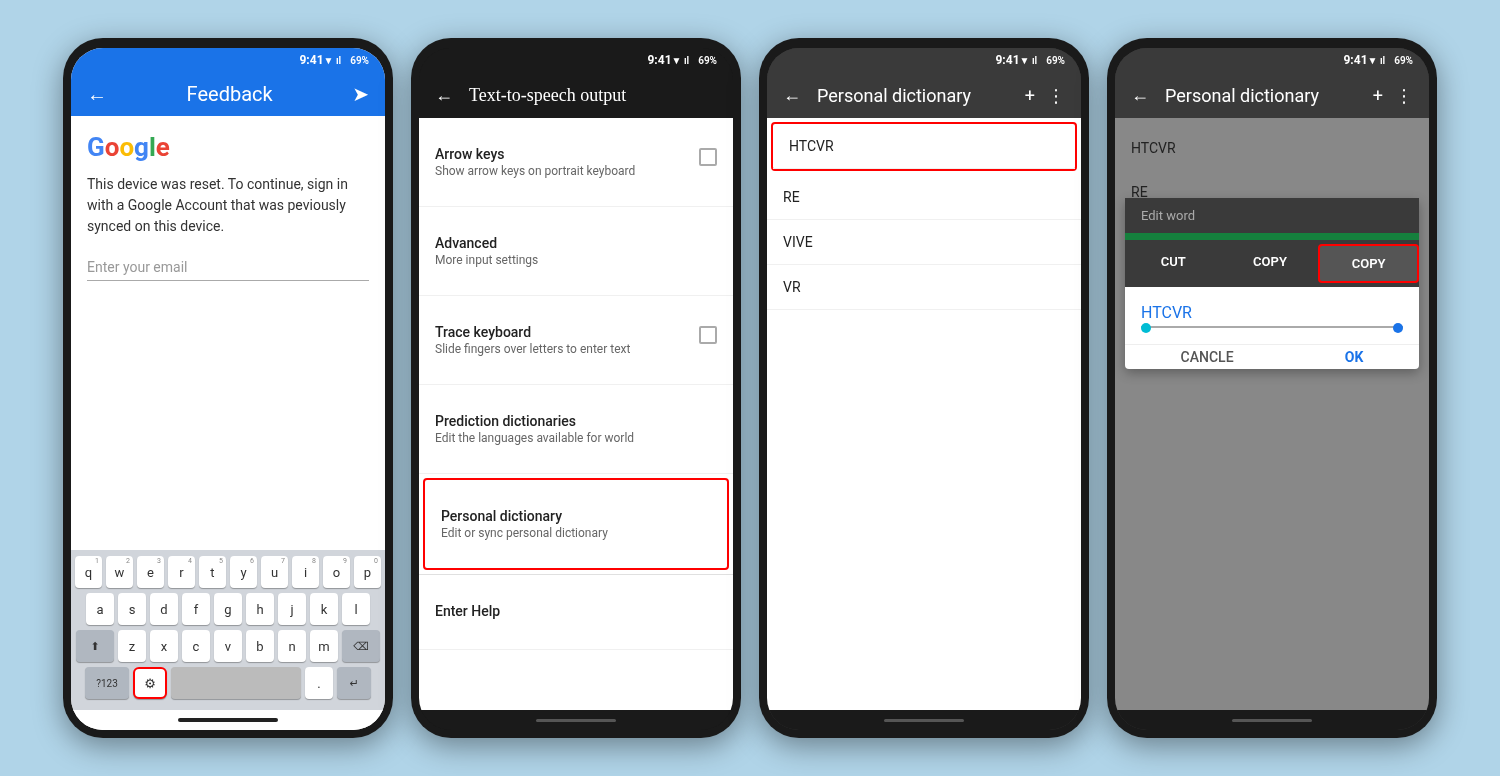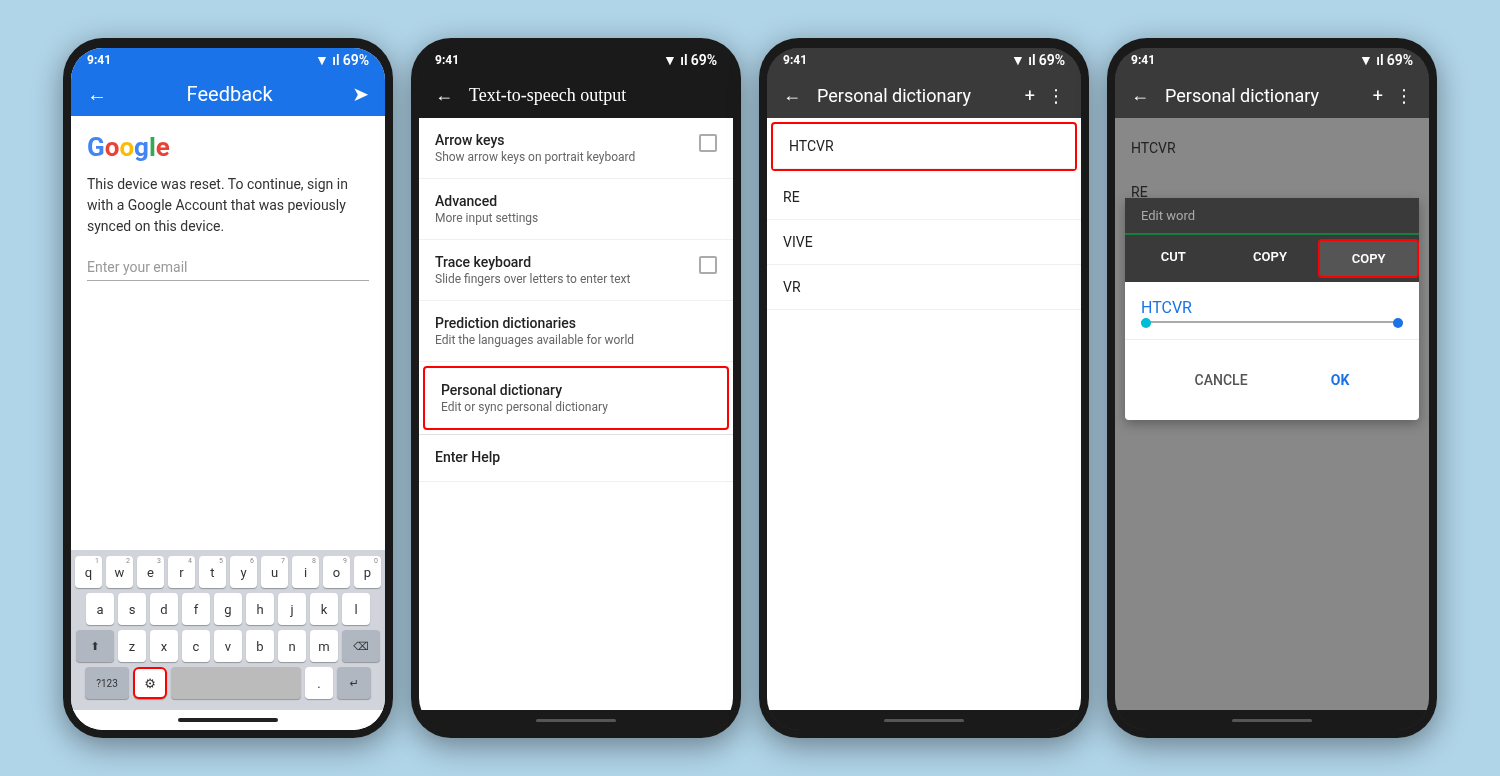--- a/index.html
+++ b/index.html
@@ -44,35 +44,35 @@
       border-radius: 32px;
       overflow: hidden;
       display: flex;
       flex-direction: column;
     }
 
     
     .status-bar {
       background: transparent;
       display: flex;
-      justify-content: space-between;
+      justify-content: flex-end;
       align-items: center;
       padding: 6px 16px;
       font-size: 11px;
       font-weight: 600;
       height: 24px;
       flex-shrink: 0;
     }
 
     .status-bar.dark { background: #1a1a1a; color: white; }
     .status-bar.blue { background: #1a73e8; color: white; }
     .status-bar.dark-gray { background: #3a3a3a; color: white; }
 
     .status-time { font-size: 12px; font-weight: 700; }
-    .status-icons { display: flex; align-items: center; gap: 3px; font-size: 14px; }
+    .status-icons { display: flex; align-items: center; gap: 9px; font-size: 10px; }
 
     
     .phone1-header {
       background: #1a73e8;
       display: flex;
       align-items: center;
       justify-content: space-between;
       padding: 10px 16px;
       flex-shrink: 0;
     }
@@ -172,21 +172,21 @@
       font-weight: 400;
       font-family: Liberation Serif, serif;
     }
 
     .tts-content {
       background: white;
       flex: 1;
       overflow: hidden;
     }
     .settings-item {
-      padding: 14px 16px;
+      padding: 28px 16px;
       border-bottom: 1px solid #f0f0f0;
     }
     .settings-item-row {
       display: flex;
       justify-content: space-between;
       align-items: flex-start;
     }
     .settings-item-title {
       font-size: 14px;
       font-weight: 500;
@@ -274,21 +274,21 @@
       right: 10px;
       background: white;
       border-radius: 4px;
       box-shadow: 0 4px 12px rgba(0,0,0,0.3);
       z-index: 10;
     }
     .popup-header {
       padding: 10px 16px;
       font-size: 13px;
       color: #555;
-      border-bottom: 2px solid #15803d;
+      border-bottom: 7px solid #15803d;
       background: #3a3a3a;
       color: #aaa;
     }
     .popup-actions {
       display: flex;
       background: #3a3a3a;
       padding: 4px 0;
     }
     .popup-action {
       flex: 1;
@@ -334,21 +334,21 @@
       height: 10px;
       background: #1a73e8;
       border-radius: 50%;
       position: absolute;
       bottom: -5px;
       right: 0;
     }
     .popup-footer {
       display: flex;
       justify-content: space-around;
-      padding: 28px;
+      padding: 0;
       border-top: 1px solid #eee;
     }
     .popup-btn {
       font-size: 14px;
       font-weight: 500;
       color: #555;
       cursor: pointer;
       padding: 4px 12px;
     }
 

